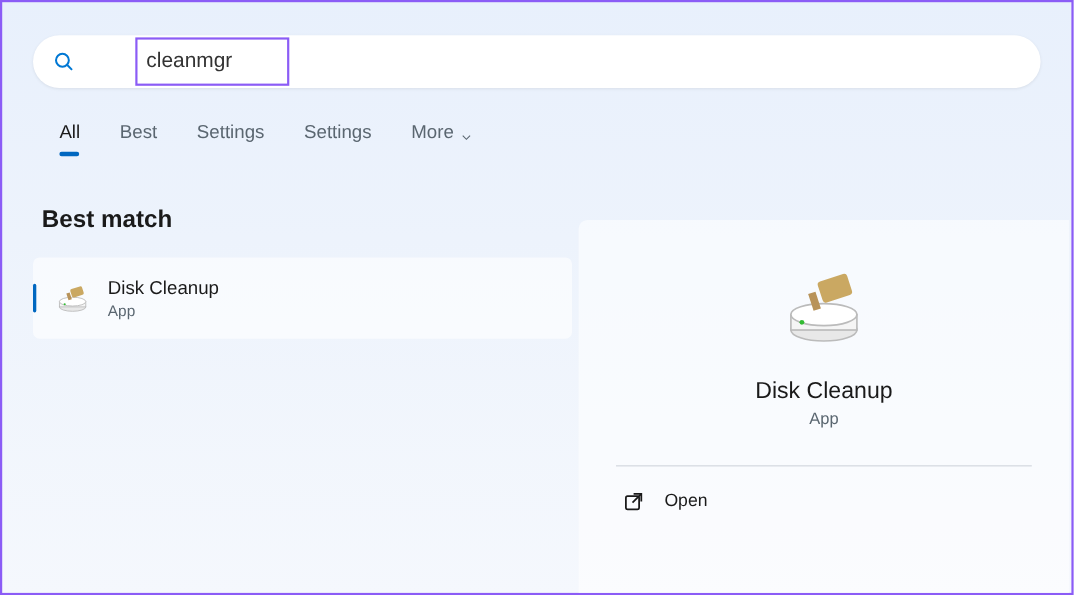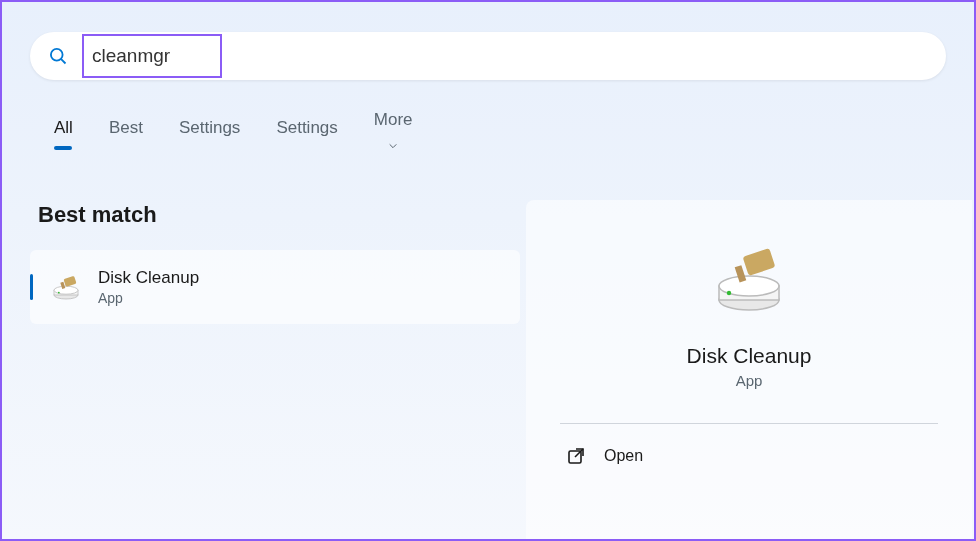--- a/index.html
+++ b/index.html
@@ -1,25 +1,25 @@
 <!DOCTYPE html>
 <html><head>
   <meta charset="utf-8">
   <style>
     * { margin: 0; padding: 0; box-sizing: border-box; font-family: 'Segoe UI', -apple-system, sans-serif; }
     body { width: 976px; height: 541px; background: linear-gradient(180deg, #e8f0fc 0%, #edf3fc 40%, #f5f8fd 100%); border: 2px solid #8b5cf6; position: relative; overflow: hidden; }
-    .search-bar { margin: 30px 28px 0; background: #fff; border-radius: 30px; height: 48px; display: flex; align-items: center; padding: 0 18px; box-shadow: 0 1px 3px rgba(0,0,0,0.08); }
+    .search-bar { margin: 30px 28px 0; background: #fff; border-radius: 30px; height: 48px; display: flex; align-items: center; padding: 0 18px; box-shadow: 0 1px 3px rgba(0,0,0,0.08); gap: 41px; }
     .search-icon { width: 20px; height: 20px; margin-right: 14px; }
     .search-field-wrap { border: 2px solid #8b5cf6; padding: 2px 8px; height: 44px; display: flex; align-items: center; }
     .search-input { border: none; outline: none; font-size: 19px; color: #333; width: 120px; }
     .tabs { display: flex; gap: 36px; margin: 30px 0 0 36px; align-items: center; }
     .tab { font-size: 17px; color: #5a6670; cursor: pointer; padding-bottom: 12px; position: relative; }
     .tab.active { color: #1a1a1a; margin-left: 16px; }
     .tab.active::after { content: ''; position: absolute; bottom: 0; left: 50%; transform: translateX(-50%); width: 18px; height: 4px; background: #0067c0; border-radius: 2px; }
-    .tab-more { display: flex; align-items: center; gap: 6px; flex-direction: column; }
+    .tab-more { display: flex; align-items: center; gap: 6px; }
     .chevron { width: 10px; height: 10px; }
     .content { display: flex; margin-top: 44px; padding: 0 0 0 28px; }
     .left-col { width: 490px; }
     .section-title { font-size: 22px; font-weight: 600; color: #1a1a1a; margin-left: 8px; margin-bottom: 22px; }
     .result-card { background: rgba(255,255,255,0.6); border-radius: 6px; padding: 18px 20px; display: flex; align-items: center; gap: 16px; position: relative; cursor: pointer; }
     .result-card::before { content: ''; position: absolute; left: 0; top: 24px; bottom: 24px; width: 3px; background: #0067c0; border-radius: 2px; }
     .result-icon { width: 32px; height: 32px; display: flex; align-items: center; justify-content: center; }
     .result-text { display: flex; flex-direction: column; gap: 2px; }
     .result-title { font-size: 17px; color: #1a1a1a; }
     .result-sub { font-size: 14px; color: #5a6670; }

